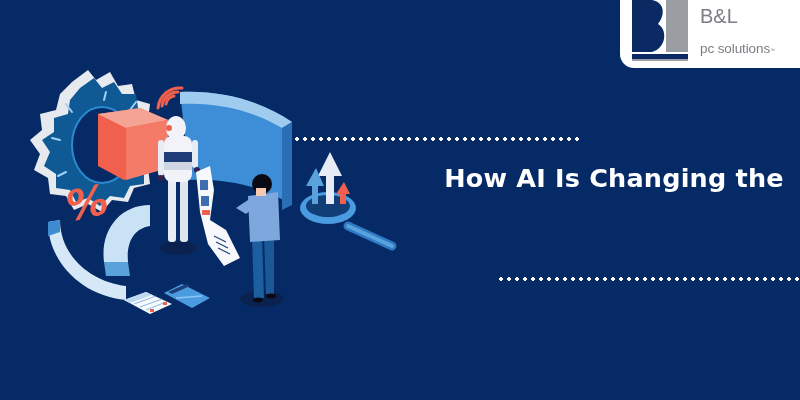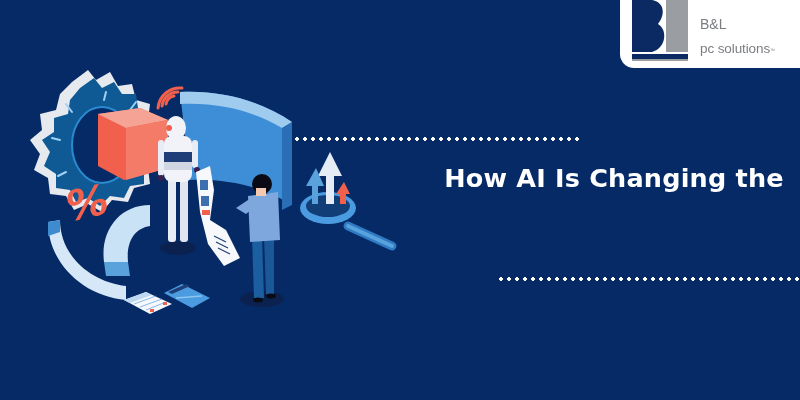--- a/index.html
+++ b/index.html
@@ -6,21 +6,21 @@
   body { width: 800px; height: 400px; overflow: hidden; background: #052a66; font-family: "DejaVu Sans", sans-serif; }
   .banner { position: relative; width: 800px; height: 400px; background: #052a66; overflow: hidden; }
   .illustration { position: absolute; left: 0; top: 0; width: 420px; height: 400px; }
   .dots { position: absolute; height: 4px; background-image: radial-gradient(circle, #ffffff 0 1.6px, transparent 1.7px); background-size: 8px 4px; background-repeat: repeat-x; }
   .dots-top { left: 293px; top: 137px; width: 288px; }
   .dots-bottom { left: 497px; top: 277px; width: 303px; }
   .headline { position: absolute; left: 404px; top: 146px; width: 392px; text-align: center; color: #ffffff; font-family: "DejaVu Sans", sans-serif; font-weight: bold; font-size: 25.5px; line-height: 37px; letter-spacing: 0.2px; }
   .headline span { display: block; white-space: nowrap; }
   .logo-card { position: absolute; left: 620px; top: -14px; width: 196px; height: 82px; background: #ffffff; border-radius: 14px; }
   .logo-mark { position: absolute; left: 632px; top: 0; width: 56px; height: 62px; }
-  .logo-name { position: absolute; left: 700px; top: 16px; color: #7a7d82; font-family: "Liberation Sans", sans-serif; font-size: 14px; line-height: 16px; }
+  .logo-name { position: absolute; left: 700px; top: 8px; color: #7a7d82; font-family: "Liberation Sans", sans-serif; font-size: 20px; line-height: 16px; }
   .logo-sub { position: absolute; left: 700px; top: 42px; color: #7a7d82; font-family: "Liberation Sans", sans-serif; font-size: 13.5px; line-height: 14px; letter-spacing: -0.1px; }
   .logo-tm { font-size: 5px; vertical-align: top; position: relative; top: 1px; }
 </style>
 </head>
 <body>
 
 <div class="banner">
 
   <svg class="illustration" viewBox="0 0 420 400" xmlns="http://www.w3.org/2000/svg">
 

